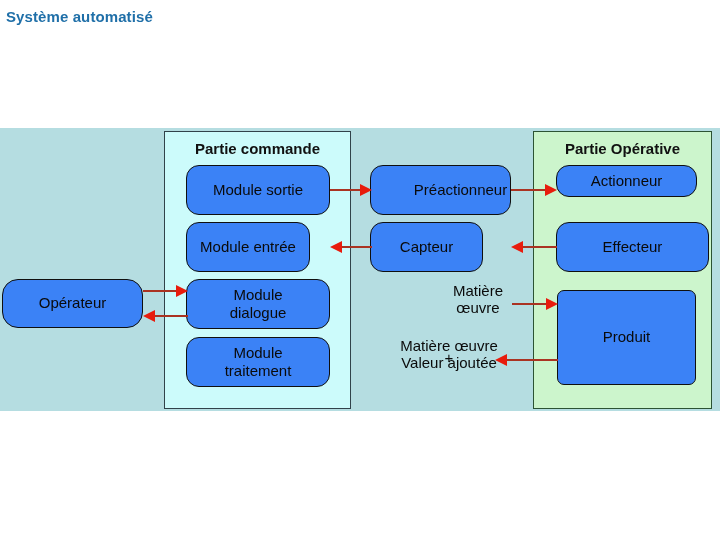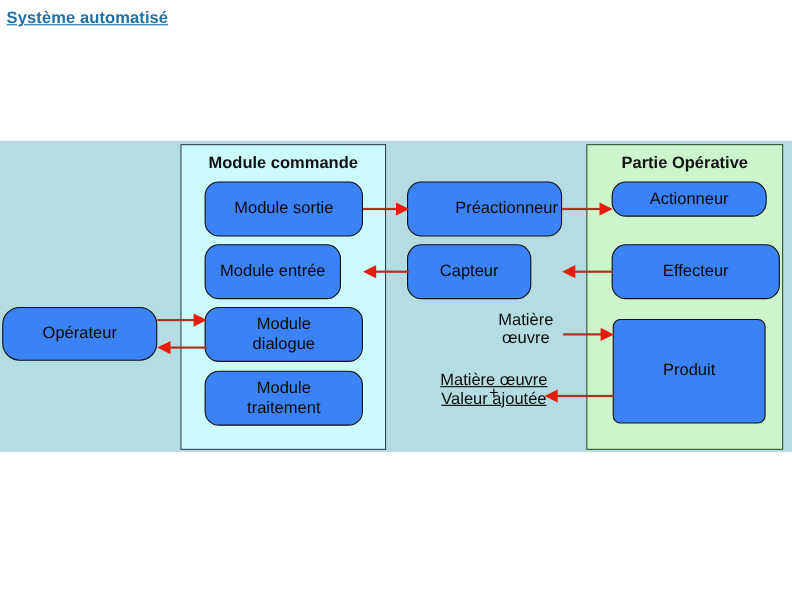--- a/index.html
+++ b/index.html
@@ -16,21 +16,20 @@
   }
 
   
   #page-title {
     position: absolute;
     left: 6px;
     top: 8px;
     font-size: 15px;
     font-weight: bold;
     color: #1f6fa8;
-    text-decoration: underline;
     letter-spacing: 0.1px;
     white-space: nowrap;
   }
 
   
   #system-container {
     position: absolute;
     left: 0px;
     top: 128px;
     width: 720px;
@@ -104,21 +103,21 @@
   
   .flowlabel {
     position: absolute;
     font-size: 15px;
     color: #0a0a0a;
     text-align: center;
     line-height: 1.12;
     white-space: nowrap;
   }
   #label-matiere-oeuvre { left: 430px; top: 155px; width: 96px; }
-  #label-matiere-valeur { left: 372px; top: 210px; width: 154px; text-decoration: underline; }
+  #label-matiere-valeur { left: 372px; top: 210px; width: 154px; }
   #label-plus {
     left: 372px; top: 222px; width: 154px;
     font-size: 15px;
   }
 
   
   .arrow { position: absolute; height: 0; }
   .arrow .shaft {
     position: absolute;
     top: 50%;
@@ -150,21 +149,21 @@
   #arrow-produit-to-matiere      { left: 495px; top: 232px; width: 63px; }
 </style>
 </head>
 <body>
 
 <div id="page-title">Système automatisé</div>
 
 <div id="system-container">
 
   <div class="zone" id="zone-commande">
-    <div class="zone-title">Module commande</div>
+    <div class="zone-title">Partie commande</div>
   </div>
 
   <div class="zone" id="zone-operative">
     <div class="zone-title">Partie Opérative</div>
   </div>
 
   <div class="nodebox" id="node-operateur">
     <span>Opérateur</span>
   </div>
 

